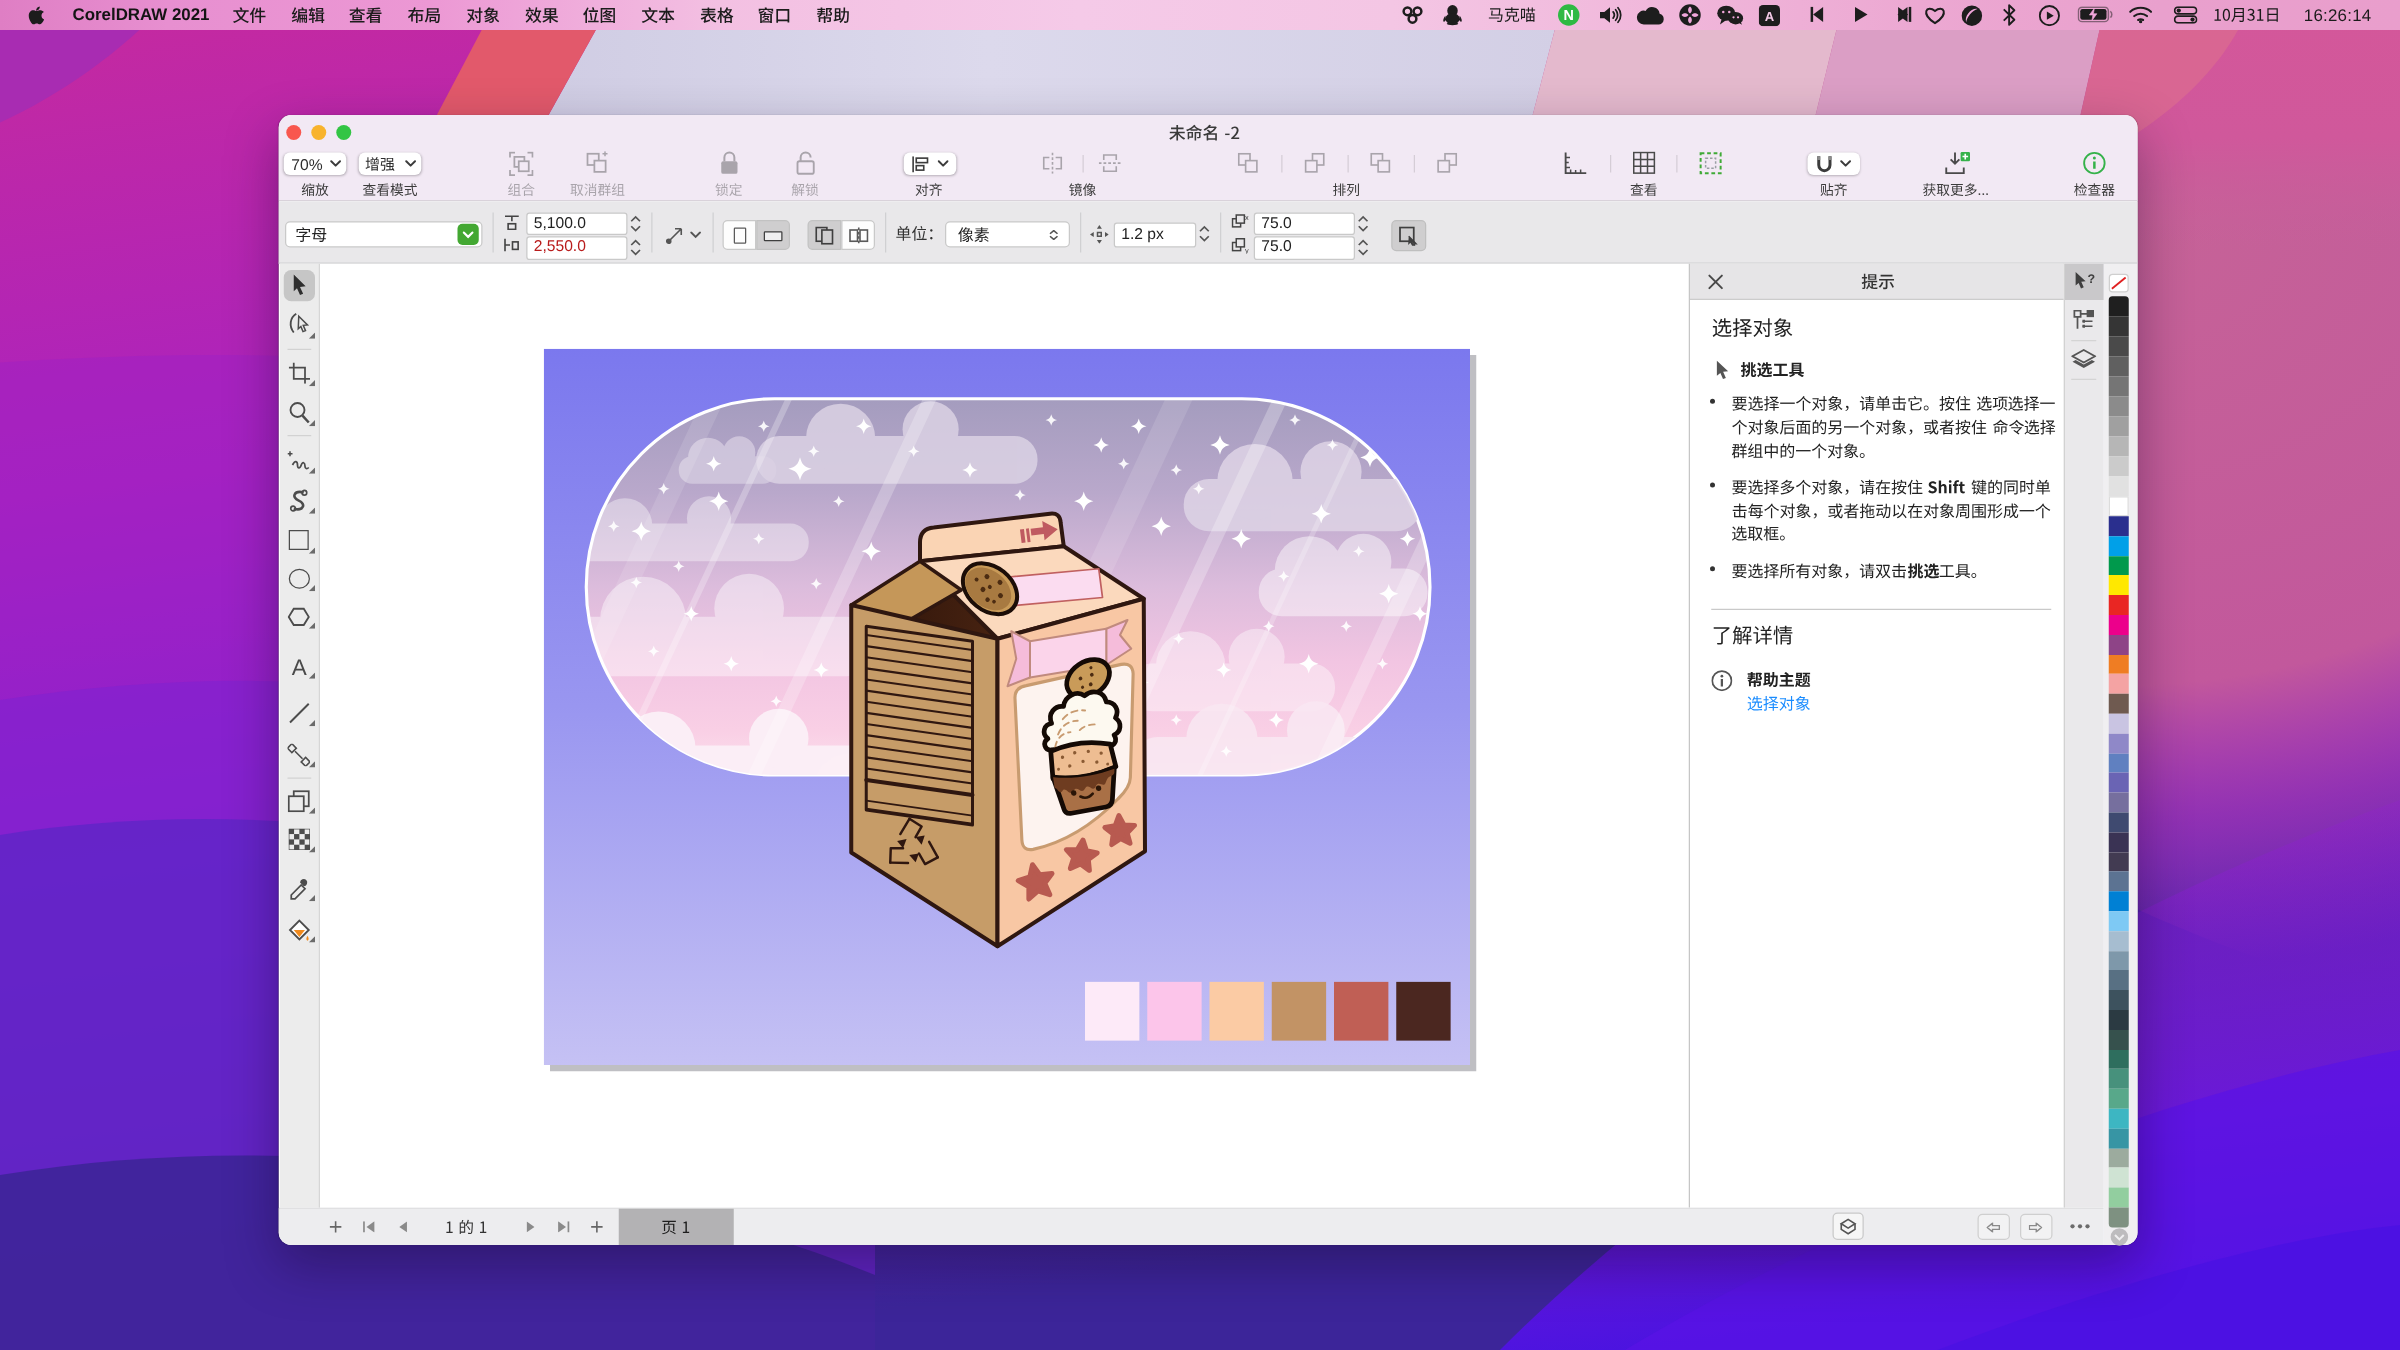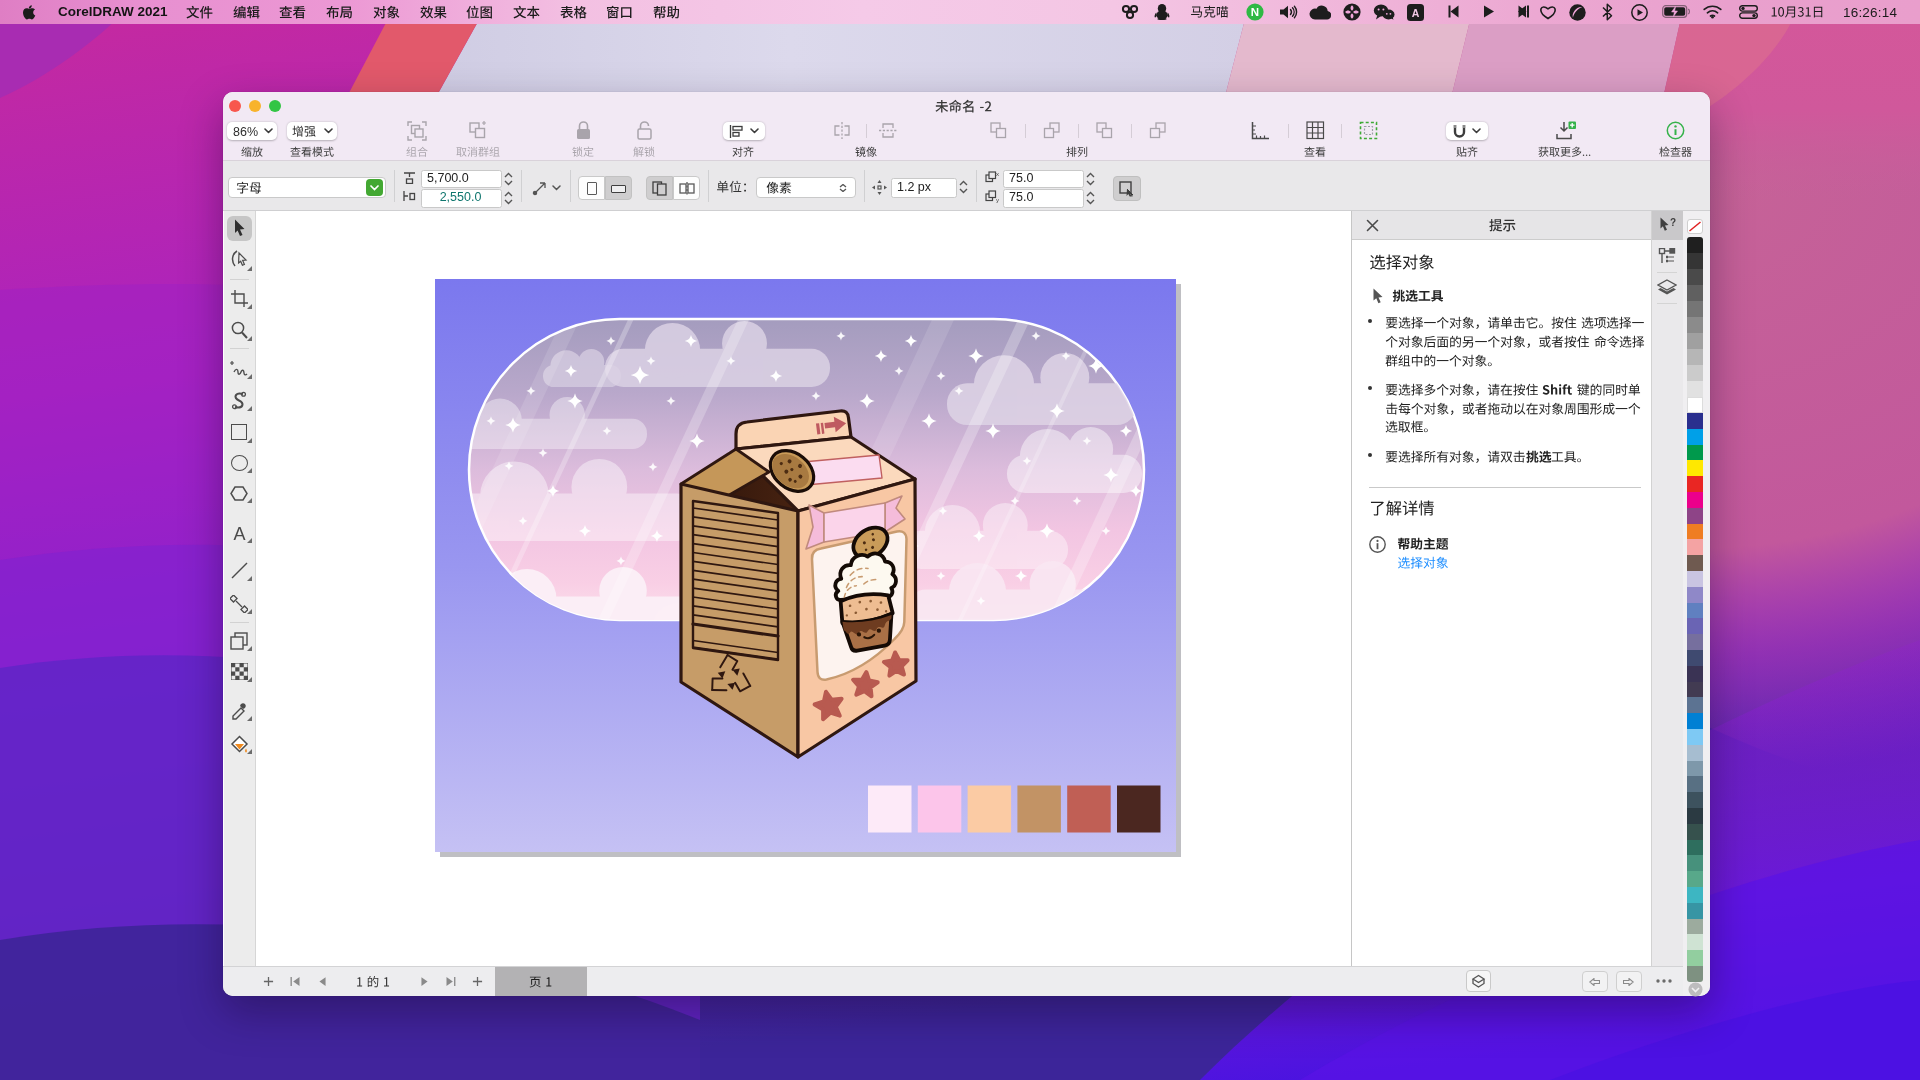--- a/index.html
+++ b/index.html
@@ -254,21 +254,21 @@
     <svg style="position:absolute;left:934.5px;top:96.7px;overflow:visible;" width="57" height="19" viewBox="0 -14.31 57 19.04">
       <g fill="#3a3a3a">
         <use href="#g29" transform="translate(0.0 0) scale(0.01350)"></use>
         <use href="#g30" transform="translate(13.5 0) scale(0.01350)"></use>
         <use href="#g31" transform="translate(27.0 0) scale(0.01350)"></use>
         <use href="#g32" transform="translate(44.5 0) scale(0.01350)"></use>
         <use href="#g33" transform="translate(49.4 0) scale(0.01350)"></use>
       </g>
     </svg>
     <div class="abs" style="left:227px;top:122px;width:50px;height:18px;background:#ffffff;border-radius:5px;box-shadow:0 0.5px 2px rgba(0,0,0,0.25)"></div>
-    <div class="abs" style="left:233px;top:125px;font-size:12.5px;color:#2e2e2e">86%</div>
+    <div class="abs" style="left:233px;top:125px;font-size:12.5px;color:#2e2e2e">70%</div>
     <svg class="abs" style="left:264px;top:128px" width="9" height="6" viewBox="0 0 9 6">
       <path d="M1 1 L4.5 4.5 L8 1" fill="none" stroke="#3c3c3c" stroke-width="1.6" stroke-linecap="round" stroke-linejoin="round"></path>
     </svg>
     <svg style="position:absolute;left:241.0px;top:144.3px;overflow:visible;" width="22" height="16" viewBox="0 -11.66 22 15.51">
       <g fill="#3c3c3c">
         <use href="#g34" transform="translate(0.0 0) scale(0.01100)"></use>
         <use href="#g35" transform="translate(11.0 0) scale(0.01100)"></use>
       </g>
     </svg>
     <div class="abs" style="left:287px;top:122px;width:50px;height:18px;background:#ffffff;border-radius:5px;box-shadow:0 0.5px 2px rgba(0,0,0,0.25)"></div>
@@ -496,23 +496,23 @@
         <rect x="3.5" y="7" width="6" height="4.5"></rect>
       </g>
     </svg>
     <svg class="abs" style="left:403px;top:190px" width="13" height="12" viewBox="0 0 13 12">
 <g stroke="#444" stroke-width="1.3" fill="none">
         <path d="M1 1 V11 M1 6 H5"></path>
         <rect x="7" y="3.5" width="4.5" height="6"></rect>
       </g>
     </svg>
     <div class="abs" style="left:421px;top:169.5px;width:81px;height:18.5px;background:#fff;border:1px solid #c9c9c9;border-radius:2.5px"></div>
-    <div class="abs" style="left:421px;top:169.5px;width:73px;height:18.5px;line-height:17.5px;padding-left:6px;font-size:12.5px;color:#222;text-align:left">5,700.0</div>
+    <div class="abs" style="left:421px;top:169.5px;width:73px;height:18.5px;line-height:17.5px;padding-left:6px;font-size:12.5px;color:#222;text-align:left">5,100.0</div>
     <div class="abs" style="left:421px;top:189px;width:81px;height:18.5px;background:#fff;border:1px solid #c9c9c9;border-radius:2.5px"></div>
-    <div class="abs" style="left:421px;top:189px;width:73px;height:18.5px;line-height:17.5px;padding-left:6px;font-size:12.5px;color:#0f766e;text-align:center">2,550.0</div>
+    <div class="abs" style="left:421px;top:189px;width:73px;height:18.5px;line-height:17.5px;padding-left:6px;font-size:12.5px;color:#b91c1c;text-align:left">2,550.0</div>
     <svg class="abs" style="left:503px;top:170.5px" width="11" height="16" viewBox="0 0 11 16">
 <path d="M2 6 L5.5 2.5 L9 6" fill="none" stroke="#555" stroke-width="1.4"></path>
 <path d="M2 10 L5.5 13.5 L9 10" fill="none" stroke="#555" stroke-width="1.4"></path>
     </svg>
     <svg class="abs" style="left:503px;top:190px" width="11" height="16" viewBox="0 0 11 16">
 <path d="M2 6 L5.5 2.5 L9 6" fill="none" stroke="#555" stroke-width="1.4"></path>
 <path d="M2 10 L5.5 13.5 L9 10" fill="none" stroke="#555" stroke-width="1.4"></path>
     </svg>
     <div class="abs" style="left:521px;top:170px;width:1px;height:32px;background:#d0d0d2"></div>
     <svg class="abs" style="left:532px;top:179px" width="17" height="17" viewBox="0 0 17 17">

